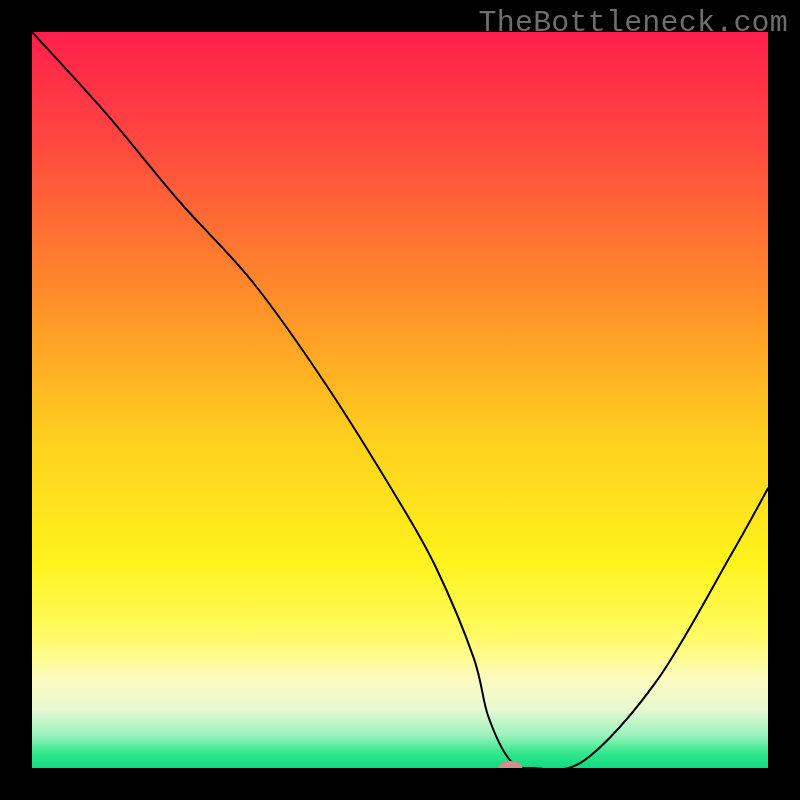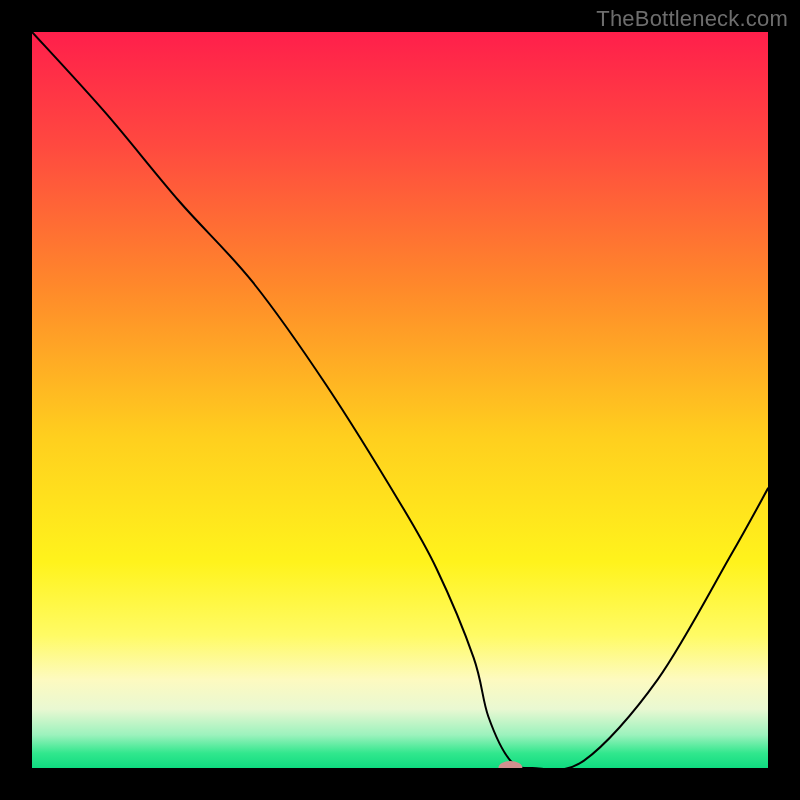--- a/index.html
+++ b/index.html
@@ -20,22 +20,22 @@
     position: absolute;
     left: 32px;
     top: 32px;
     width: 736px;
     height: 736px;
   }
   .watermark {
     position: absolute;
     top: 6px;
     right: 12px;
-    font-family: Liberation Sans, sans-serif;
-    font-size: 22px;
+    font-family: Liberation Mono, monospace;
+    font-size: 30px;
     font-weight: 500;
     color: #6d6d6d;
     letter-spacing: 0.2px;
   }
 </style>
 </head>
 <body>
 
 <div class="outer">
   <div class="watermark">TheBottleneck.com</div>

